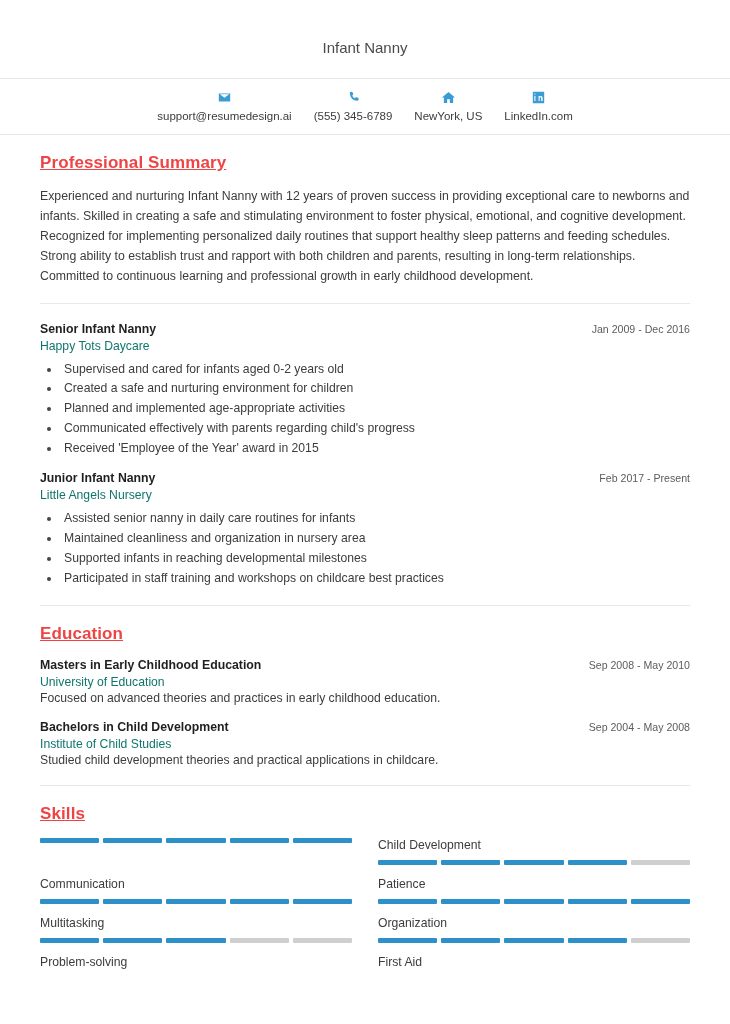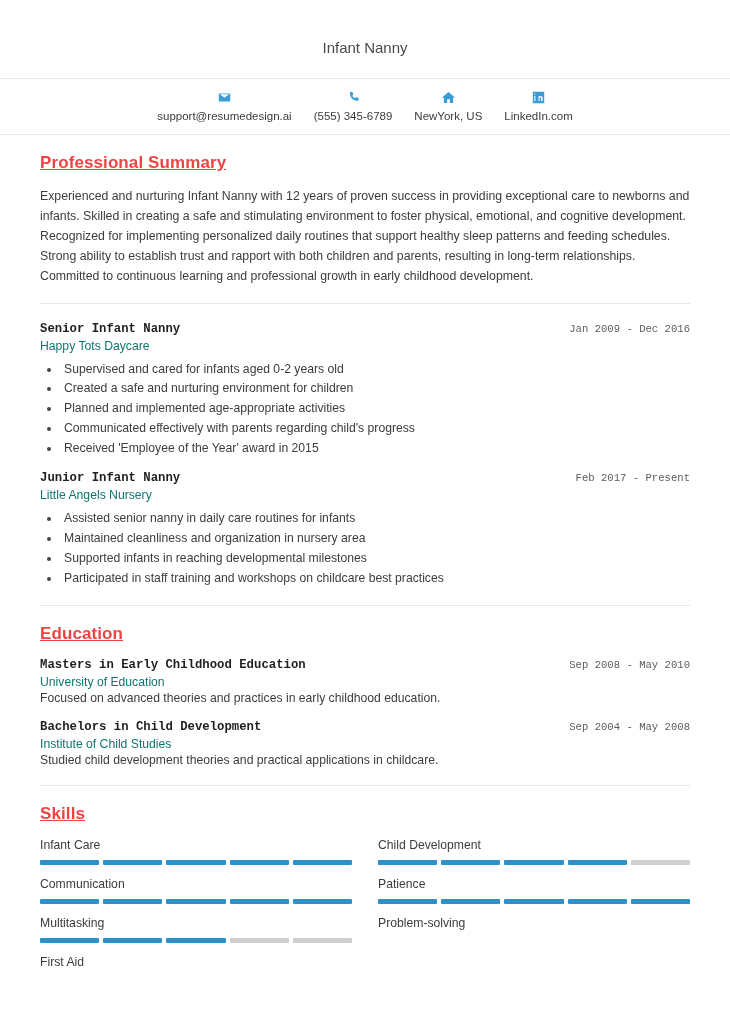--- a/index.html
+++ b/index.html
@@ -51,21 +51,21 @@
 
   .summary-text {
     font-size: 12.3px; line-height: 1.62; color: #3c3c3c; text-align: left;
   }
 
   
   .entry { margin-bottom: 13px; }
   .entry:last-child { margin-bottom: 0; }
   .entry-head {
     display: flex; justify-content: space-between;
-    align-items: baseline;  font-family: Liberation Mono, monospace;
+    align-items: baseline; 
   }
   .entry-title { font-size: 12.3px; font-weight: bold; color: #1f1f1f; }
   .entry-date { font-size: 10.6px; color: #5c5c5c; white-space: nowrap; flex: 0 0 auto; }
   .entry-sub { font-size: 12.2px; color: #0f766e; margin-top: 3px; }
   .entry-desc { font-size: 12.2px; color: #3c3c3c; line-height: 1.5; }
 
   .bullets { margin: 7px 0 0 0; padding-left: 21px; }
   .bullets li {
     font-size: 12.2px; color: #3c3c3c; line-height: 1.55;
     margin-bottom: 1px; padding-left: 3px;
@@ -200,21 +200,20 @@
     </div>
   </div>
 
   <div class="divider"></div>
 
   <div class="section">
     <div class="section-inner">
       <div class="section-title">Skills</div>
       <div class="skills-grid" id="skills-grid">
           <div class="skill">
-            <div class="skill-name">Infant Care</div>
             <div class="skill-bar">
               <div class="seg on"></div>
               <div class="seg on"></div>
               <div class="seg on"></div>
               <div class="seg on"></div>
               <div class="seg on"></div>
             </div>
           </div>
           <div class="skill">
             <div class="skill-name">Child Development</div>
@@ -250,20 +249,30 @@
             <div class="skill-name">Multitasking</div>
             <div class="skill-bar">
               <div class="seg on"></div>
               <div class="seg on"></div>
               <div class="seg on"></div>
               <div class="seg"></div>
               <div class="seg"></div>
             </div>
           </div>
           <div class="skill">
+            <div class="skill-name">Organization</div>
+            <div class="skill-bar">
+              <div class="seg on"></div>
+              <div class="seg on"></div>
+              <div class="seg on"></div>
+              <div class="seg on"></div>
+              <div class="seg"></div>
+            </div>
+          </div>
+          <div class="skill">
             <div class="skill-name">Problem-solving</div>
           </div>
           <div class="skill">
             <div class="skill-name">First Aid</div>
           </div>
         </div>
     </div>
   </div>
 
 </div>

